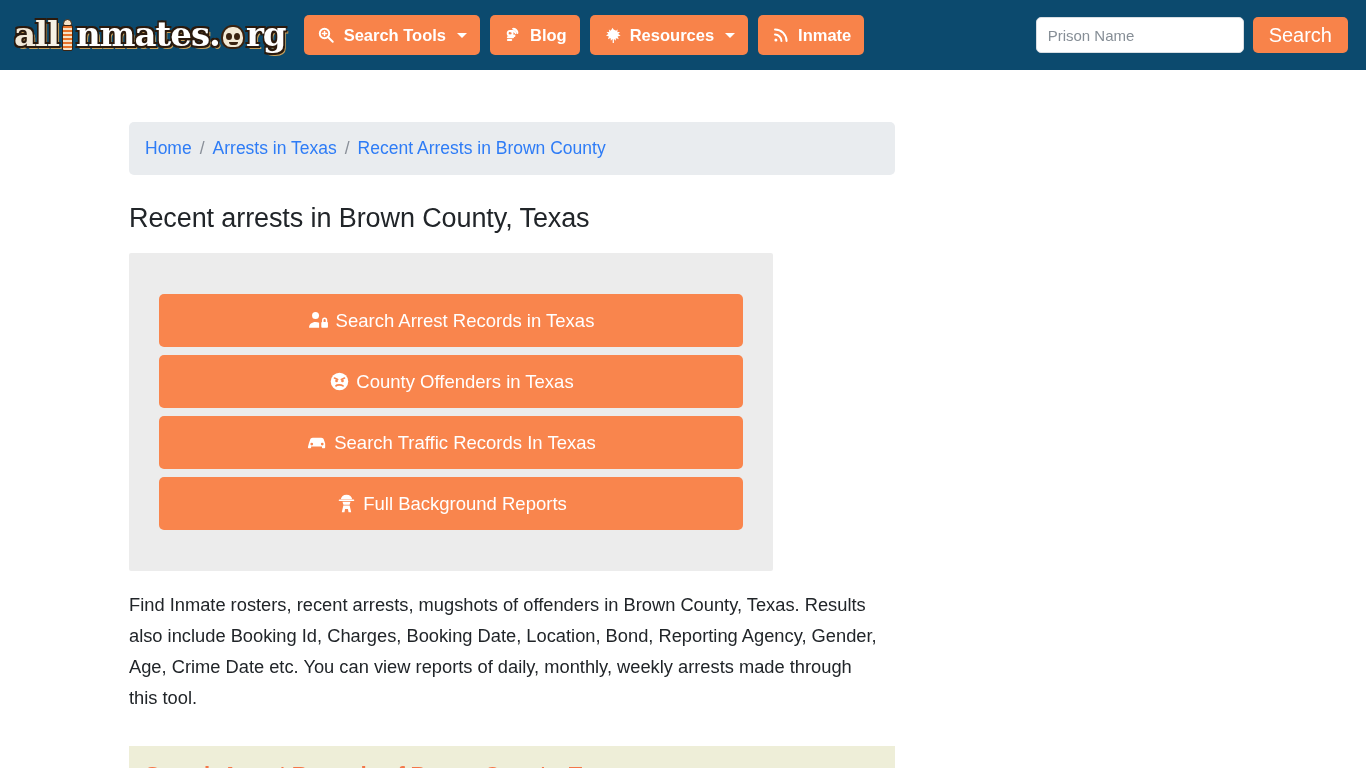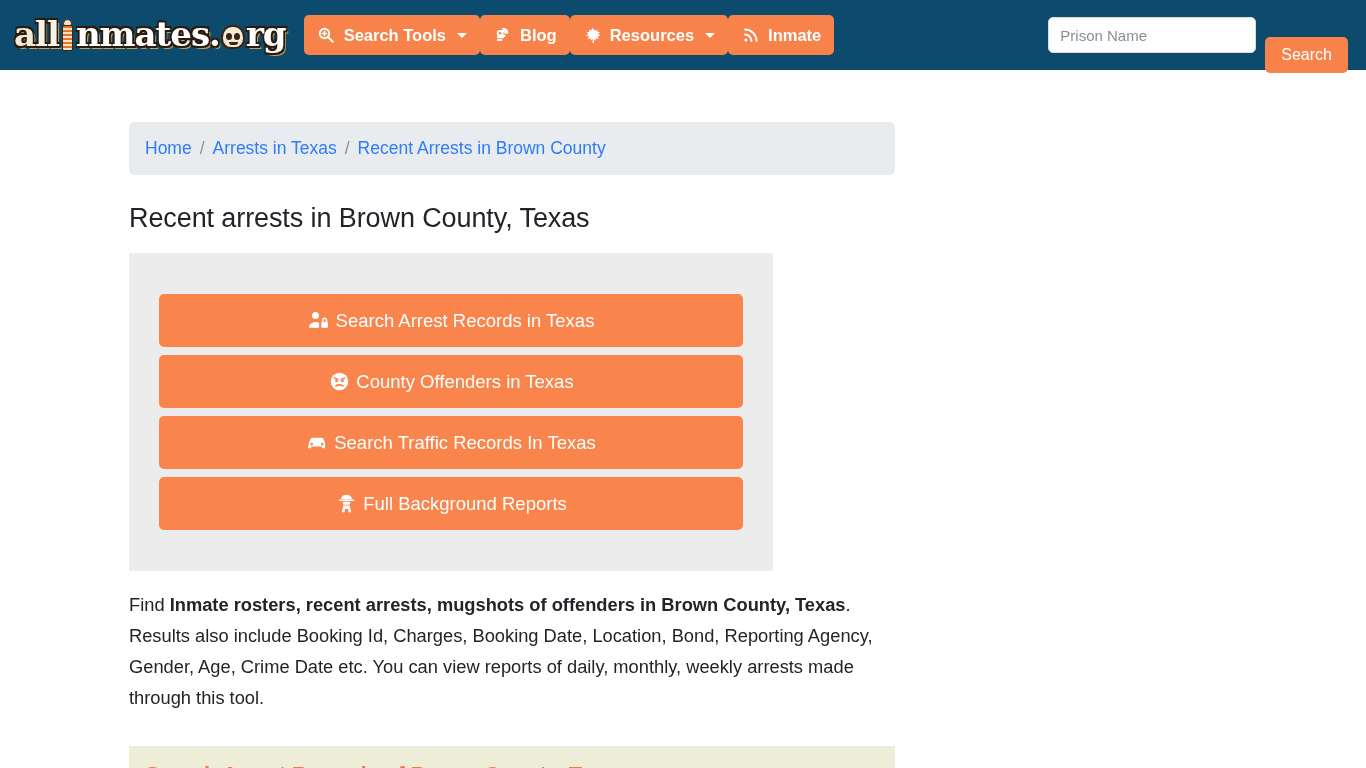--- a/index.html
+++ b/index.html
@@ -109,20 +109,21 @@
     bottom: 2px; left: 6px;
     width: 9px; height: 3px;
     background: #3a2310;
     border-radius: 0 0 3px 3px;
   }
 
   
   .nav-items {
     display: flex;
     align-items: center;
+    gap: 10px;
   }
   .nav-btn {
     background: #f8834a;
     color: #ffffff;
     border: none;
     border-radius: 5px;
     height: 40px;
     padding: 0 13px;
     font-size: 16.5px;
     font-weight: bold;
@@ -174,24 +175,23 @@
     outline: none;
   }
   .search-input::placeholder { color: #868e96; }
   .search-btn {
     background: #f8834a;
     color: #ffffff;
     border: none;
     border-radius: 5px;
     height: 36px;
     padding: 0 16px;
-    font-size: 16px;
+    font-size: 20px;
     cursor: pointer;
     font-family: "Liberation Sans", sans-serif;
-    margin-top: 20px;
   }
 
   
   .page {
     padding: 0;
   }
   .container {
     width: 766px;
     margin-left: 129px;
   }
@@ -269,21 +269,21 @@
   .cta-ico svg { display: block; }
 
   
   .desc {
     font-size: 18.3px;
     line-height: 31px;
     color: #212529;
     margin: 18px 0 0 0;
     width: 752px;
   }
-  .desc b { font-weight: bold; }
+  .desc b { font-weight: normal; }
 
   
   .section-bar {
     background: #eeeed8;
     margin-top: 33px;
     width: 766px;
     height: 58px;
     display: flex;
     align-items: center;
     padding: 0 16px;

